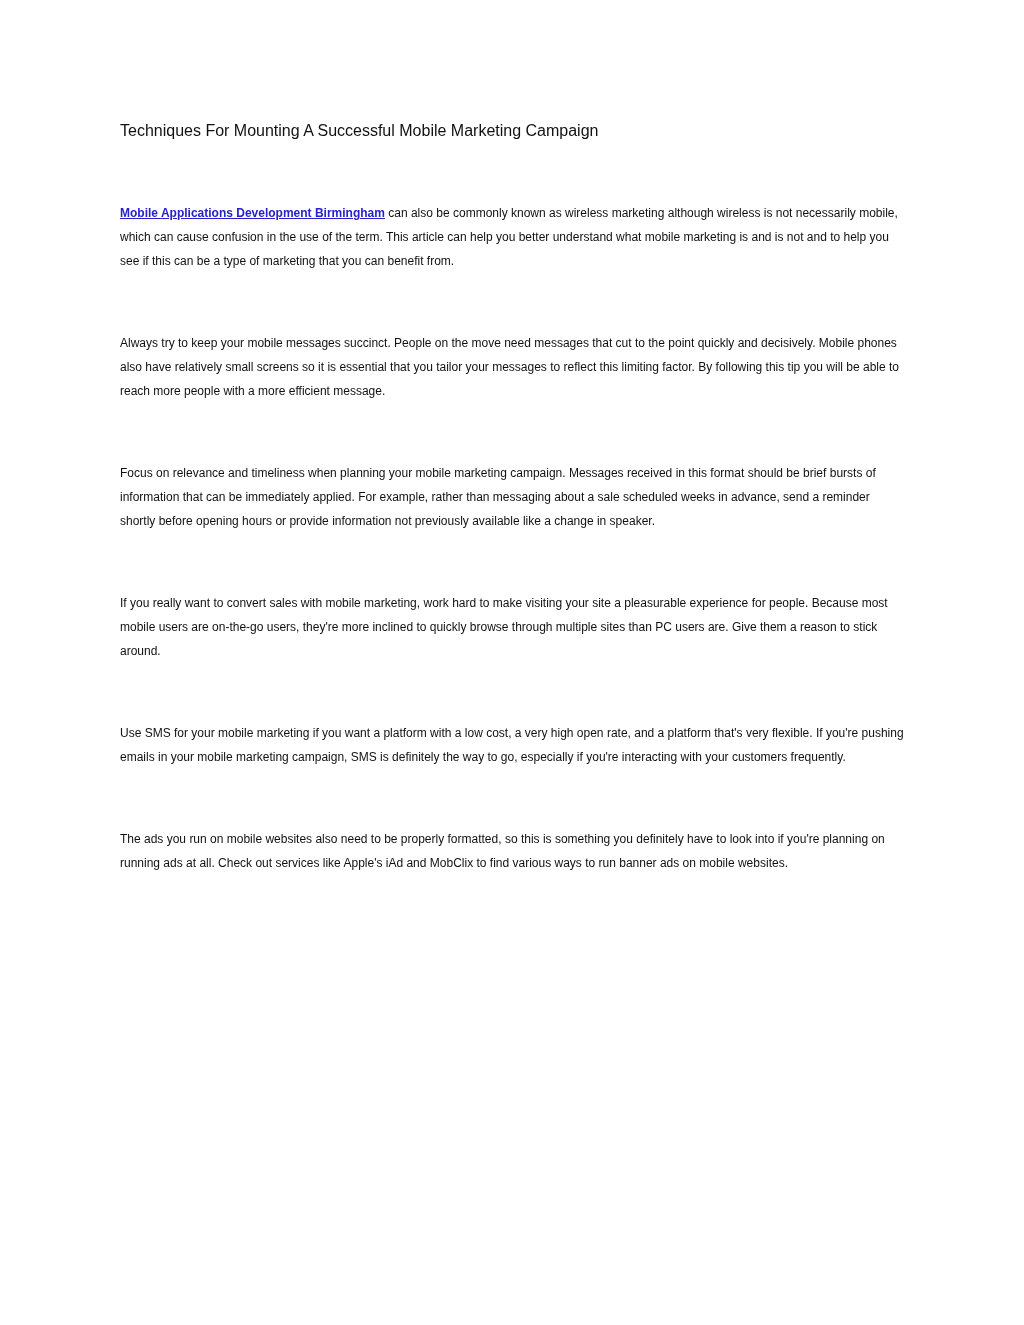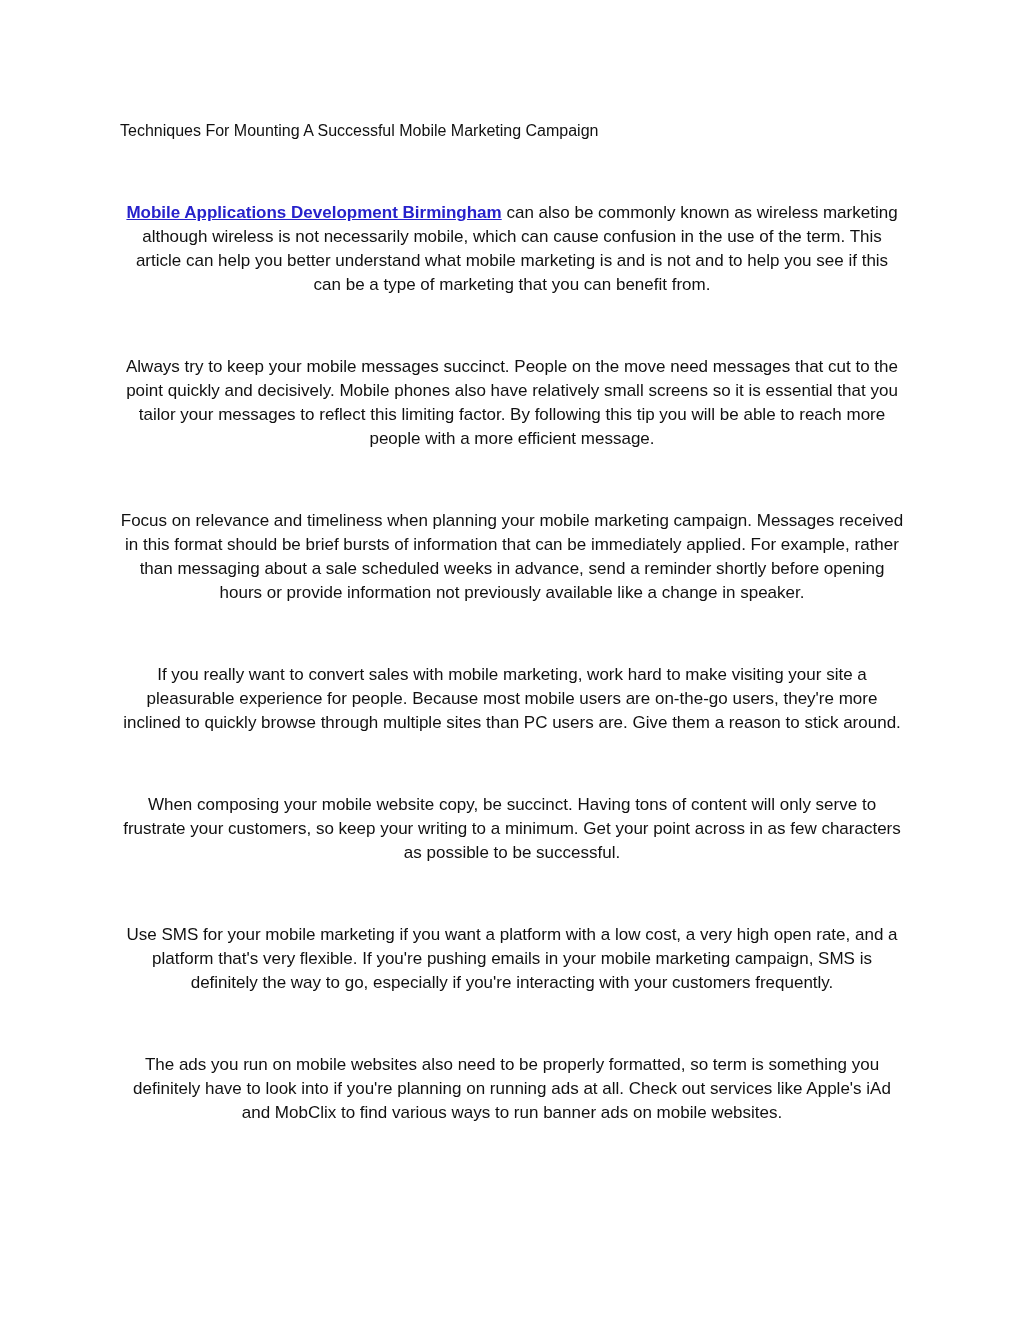--- a/index.html
+++ b/index.html
@@ -22,26 +22,25 @@
   .doc-title {
     font-family: "Liberation Sans", sans-serif;
     font-size: 16px;
     line-height: 24px;
     font-weight: normal;
     color: #111111;
     margin: 0 0 58px 0;
   }
   .para {
     font-family: "Liberation Sans", sans-serif;
-    font-size: 17px;
+    font-size: 12px;
     line-height: 24px;
     color: #111111;
     margin: 0 16px 58px 0;
     width: 784px;
-    text-align: center;
   }
   .doc-link {
     font-weight: bold;
     text-decoration: underline;
     cursor: pointer;
   }
 </style>
 </head>
 <body>
 
@@ -50,19 +49,18 @@
   <h1 class="doc-title">Techniques For Mounting A Successful Mobile Marketing Campaign</h1>
 
   <p class="para"><a href="#" class="doc-link" style="color: rgb(39, 34, 203);">Mobile Applications Development Birmingham</a><span> can also be commonly known as wireless marketing although wireless is not necessarily mobile, which can cause confusion in the use of the term. This article can help you better understand what mobile marketing is and is not and to help you see if this can be a type of marketing that you can benefit from.</span></p>
 
   <p class="para">Always try to keep your mobile messages succinct. People on the move need messages that cut to the point quickly and decisively. Mobile phones also have relatively small screens so it is essential that you tailor your messages to reflect this limiting factor. By following this tip you will be able to reach more people with a more efficient message.</p>
 
   <p class="para">Focus on relevance and timeliness when planning your mobile marketing campaign. Messages received in this format should be brief bursts of information that can be immediately applied. For example, rather than messaging about a sale scheduled weeks in advance, send a reminder shortly before opening hours or provide information not previously available like a change in speaker.</p>
 
   <p class="para">If you really want to convert sales with mobile marketing, work hard to make visiting your site a pleasurable experience for people. Because most mobile users are on-the-go users, they're more inclined to quickly browse through multiple sites than PC users are. Give them a reason to stick around.</p>
 
-  <p class="para">When composing your mobile website copy, be succinct. Having tons of content will only serve to frustrate your customers, so keep your writing to a minimum. Get your point across in as few characters as possible to be successful.</p>
 
   <p class="para">Use SMS for your mobile marketing if you want a platform with a low cost, a very high open rate, and a platform that's very flexible. If you're pushing emails in your mobile marketing campaign, SMS is definitely the way to go, especially if you're interacting with your customers frequently.</p>
 
-  <p class="para">The ads you run on mobile websites also need to be properly formatted, so term is something you definitely have to look into if you're planning on running ads at all. Check out services like Apple's iAd and MobClix to find various ways to run banner ads on mobile websites.</p>
+  <p class="para">The ads you run on mobile websites also need to be properly formatted, so this is something you definitely have to look into if you're planning on running ads at all. Check out services like Apple's iAd and MobClix to find various ways to run banner ads on mobile websites.</p>
 
 </div>
 
 </body></html>

